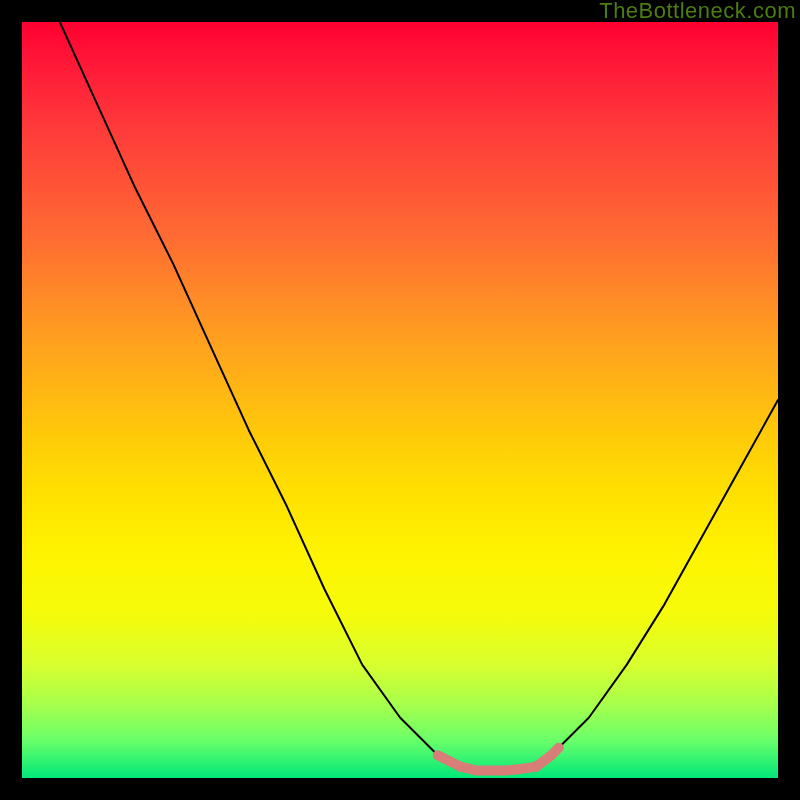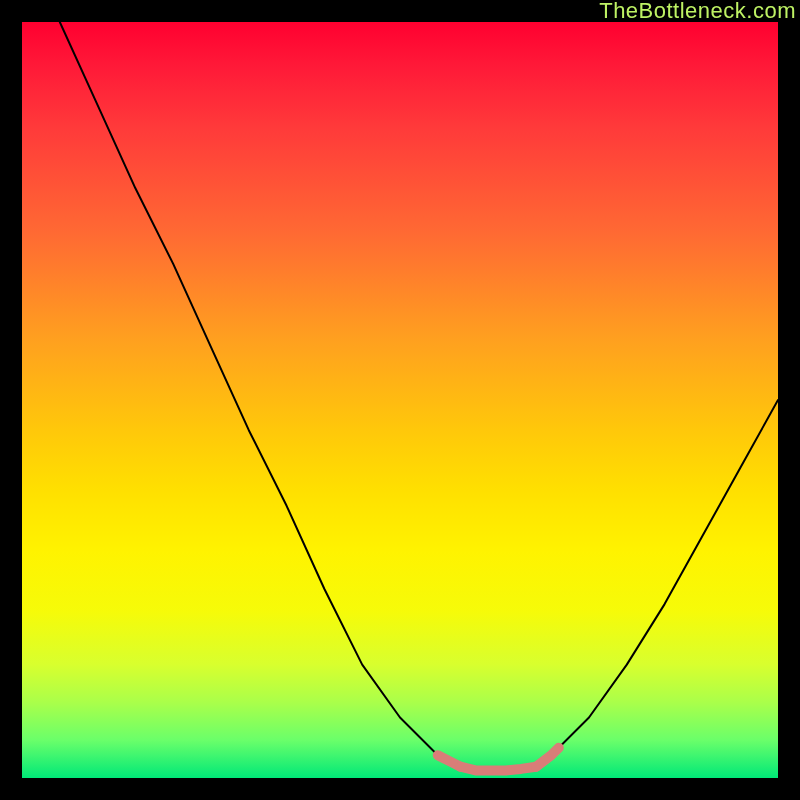--- a/index.html
+++ b/index.html
@@ -44,21 +44,21 @@
     position: absolute;
     left: 0;
     top: 0;
     width: 756px;
     height: 756px;
   }
   .watermark {
     position: absolute;
     top: 0;
     right: 4px;
-    color: #bef264;
+    color: #4d7c0f;
     font-size: 22px;
     font-weight: 500;
     letter-spacing: 0.5px;
     user-select: none;
     line-height: 22px;
   }
 </style>
 </head>
 <body>
 

